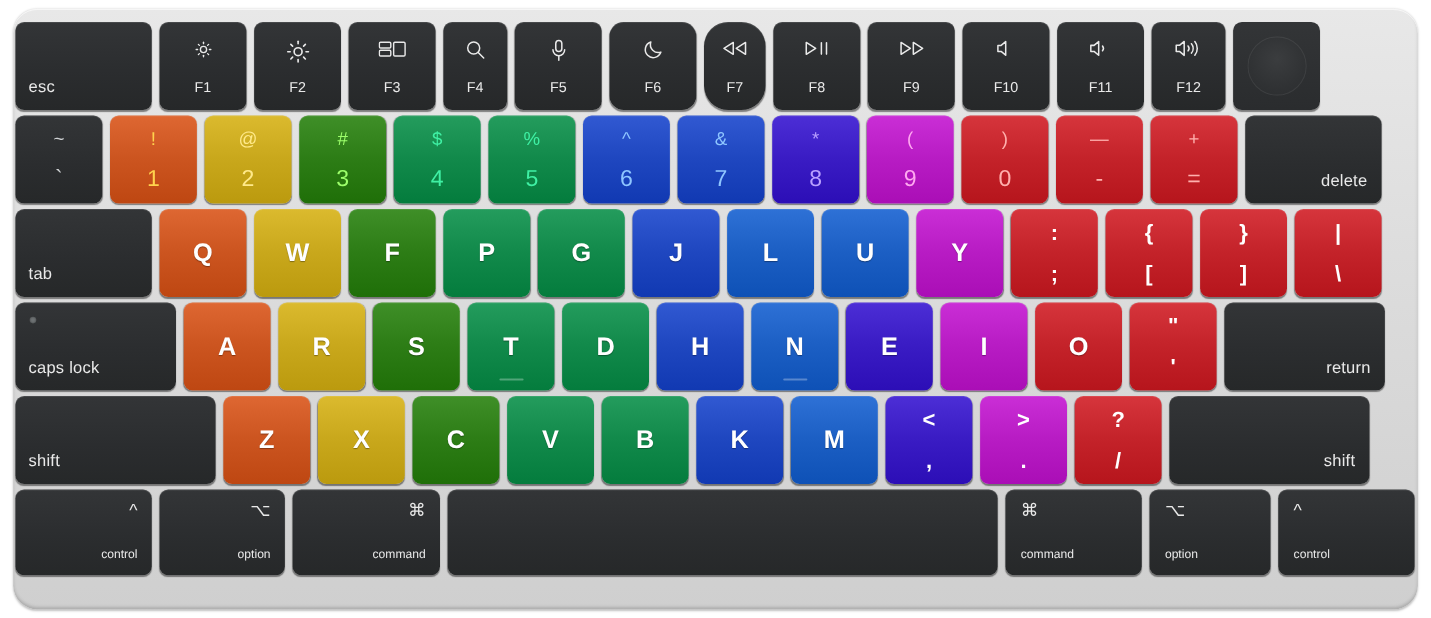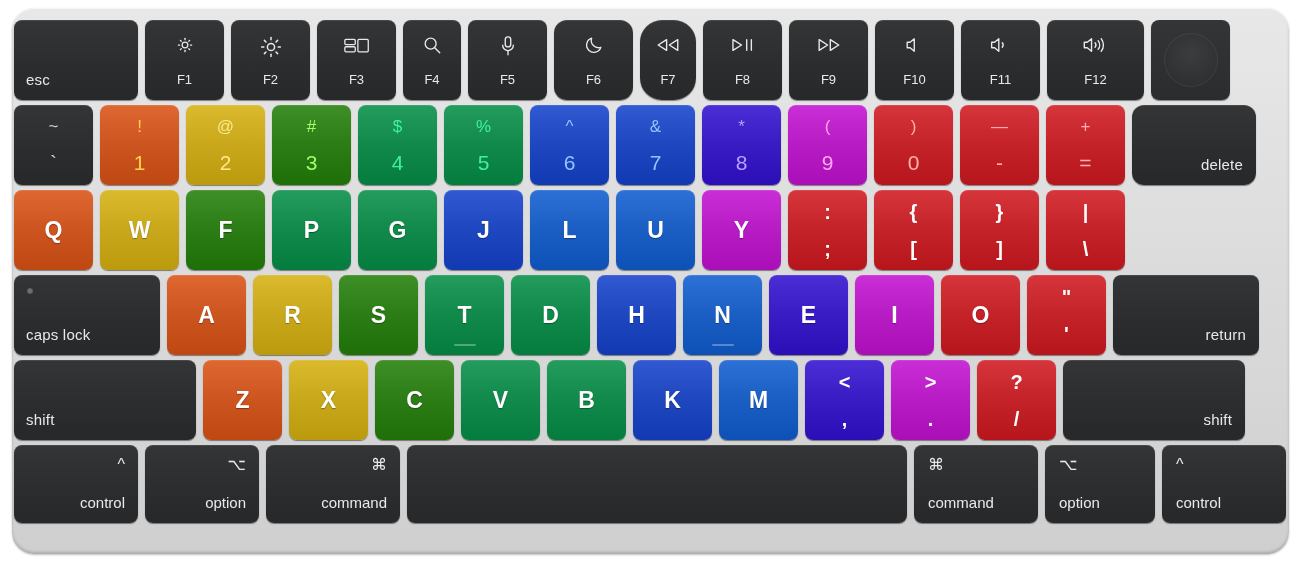--- a/index.html
+++ b/index.html
@@ -80,21 +80,21 @@
   .lo{
     position:absolute;left:0;right:0;bottom:12px;
     text-align:center;font-size:21px;line-height:1;
   }
   .up.sym,.lo.sym{font-weight:bold;font-size:20px;color:#ffffff;}
   .up.sym{top:12px;}
   .lo.sym{bottom:11px;}
 
   
   .modsym{position:absolute;top:12px;font-size:16px;color:#e9e9e9;line-height:1;}
-  .modword{position:absolute;bottom:13px;font-size:15px;color:#e9e9e9;line-height:1;}
+  .modword{position:absolute;bottom:13px;font-size:11px;color:#e9e9e9;line-height:1;}
   .mod-right .modsym{right:13px;}
   .mod-right .modword{right:13px;}
   .mod-left  .modsym{left:14px;}
   .mod-left  .modword{left:14px;}
 
   
   .led{
     position:absolute;left:13px;top:13px;width:6px;height:6px;border-radius:50%;
     background:#6f7375;box-shadow:inset 0 0 2px rgba(0,0,0,.5);
   }
@@ -220,21 +220,21 @@
             </svg></div>
           <span class="fnlabel">F10</span>
         </div>
         <div class="key dark" style="width: 79px; height: 100%;">
           <div class="fnglyph"><svg width="22" height="18" viewBox="0 0 24 18">
               <path d="M9.6 2.2L5 6H1.8v6H5l4.6 3.8z" stroke="#e9e9e9" fill="none" stroke-width="1.5" stroke-linecap="round" stroke-linejoin="round"></path>
               <path d="M13.4 6.6a3.8 3.8 0 0 1 0 4.8" stroke="#e9e9e9" fill="none" stroke-width="1.5" stroke-linecap="round" stroke-linejoin="round"></path>
             </svg></div>
           <span class="fnlabel">F11</span>
         </div>
-        <div class="key dark" style="width: 97px; height: 100%; text-decoration: underline;">
+        <div class="key dark" style="width: 67px; height: 100%; text-decoration: underline;">
           <div class="fnglyph"><svg width="26" height="18" viewBox="0 0 28 18">
               <path d="M9.2 2.2L4.6 6H1.4v6h3.2l4.6 3.8z" stroke="#e9e9e9" fill="none" stroke-width="1.5" stroke-linecap="round" stroke-linejoin="round"></path>
               <path d="M13 6.6a3.8 3.8 0 0 1 0 4.8" stroke="#e9e9e9" fill="none" stroke-width="1.5" stroke-linecap="round" stroke-linejoin="round"></path>
               <path d="M16.3 4.4a7.2 7.2 0 0 1 0 9.2" stroke="#e9e9e9" fill="none" stroke-width="1.5" stroke-linecap="round" stroke-linejoin="round"></path>
               <path d="M19.6 2.3a10.6 10.6 0 0 1 0 13.4" stroke="#e9e9e9" fill="none" stroke-width="1.5" stroke-linecap="round" stroke-linejoin="round"></path>
             </svg></div>
           <span class="fnlabel">F12</span>
         </div>
         <div class="touchid key" style="width: 79px; height: 100%;">
           <div class="ring"></div>
@@ -286,25 +286,28 @@
           <span class="lo" style="color: rgb(255, 176, 173);">0</span>
         </div>
         <div class="key" style="width: 79px; height: 100%; background: linear-gradient(rgb(214, 53, 60) 0%, rgb(196, 35, 42) 48%, rgb(182, 21, 28) 100%);">
           <span class="up" style="color: rgb(255, 176, 173);">—</span>
           <span class="lo" style="color: rgb(255, 176, 173);">-</span>
         </div>
         <div class="key" style="width: 79px; height: 100%; background: linear-gradient(rgb(214, 53, 60) 0%, rgb(196, 35, 42) 48%, rgb(182, 21, 28) 100%);">
           <span class="up" style="color: rgb(255, 176, 173);">+</span>
           <span class="lo" style="color: rgb(255, 176, 173);">=</span>
         </div>
-        <div class="key dark" style="width: 124px; height: 100%; border-radius: 12px;">
+        <div class="key dark" style="width: 124px; height: 100%;">
           <span class="lbl br">delete</span>
         </div>
       </div>
     <div class="row" id="row-top" style="top:170px;height:80px;">
+        <div class="key dark" style="width: 124px; height: 100%;">
+          <span class="lbl bl">tab</span>
+        </div>
         <div class="key" style="width: 79px; height: 100%; background: linear-gradient(rgb(222, 103, 50) 0%, rgb(204, 85, 32) 48%, rgb(190, 71, 18) 100%);">
           <span class="alpha">Q</span>
         </div>
         <div class="key" style="width: 79px; height: 100%; background: linear-gradient(rgb(219, 186, 46) 0%, rgb(201, 168, 28) 48%, rgb(187, 154, 14) 100%);">
           <span class="alpha">W</span>
         </div>
         <div class="key" style="width: 79px; height: 100%; background: linear-gradient(rgb(63, 143, 40) 0%, rgb(45, 125, 22) 48%, rgb(31, 111, 8) 100%);">
           <span class="alpha">F</span>
         </div>
         <div class="key" style="width: 79px; height: 100%; background: linear-gradient(rgb(36, 156, 93) 0%, rgb(18, 138, 75) 48%, rgb(4, 124, 61) 100%);">

